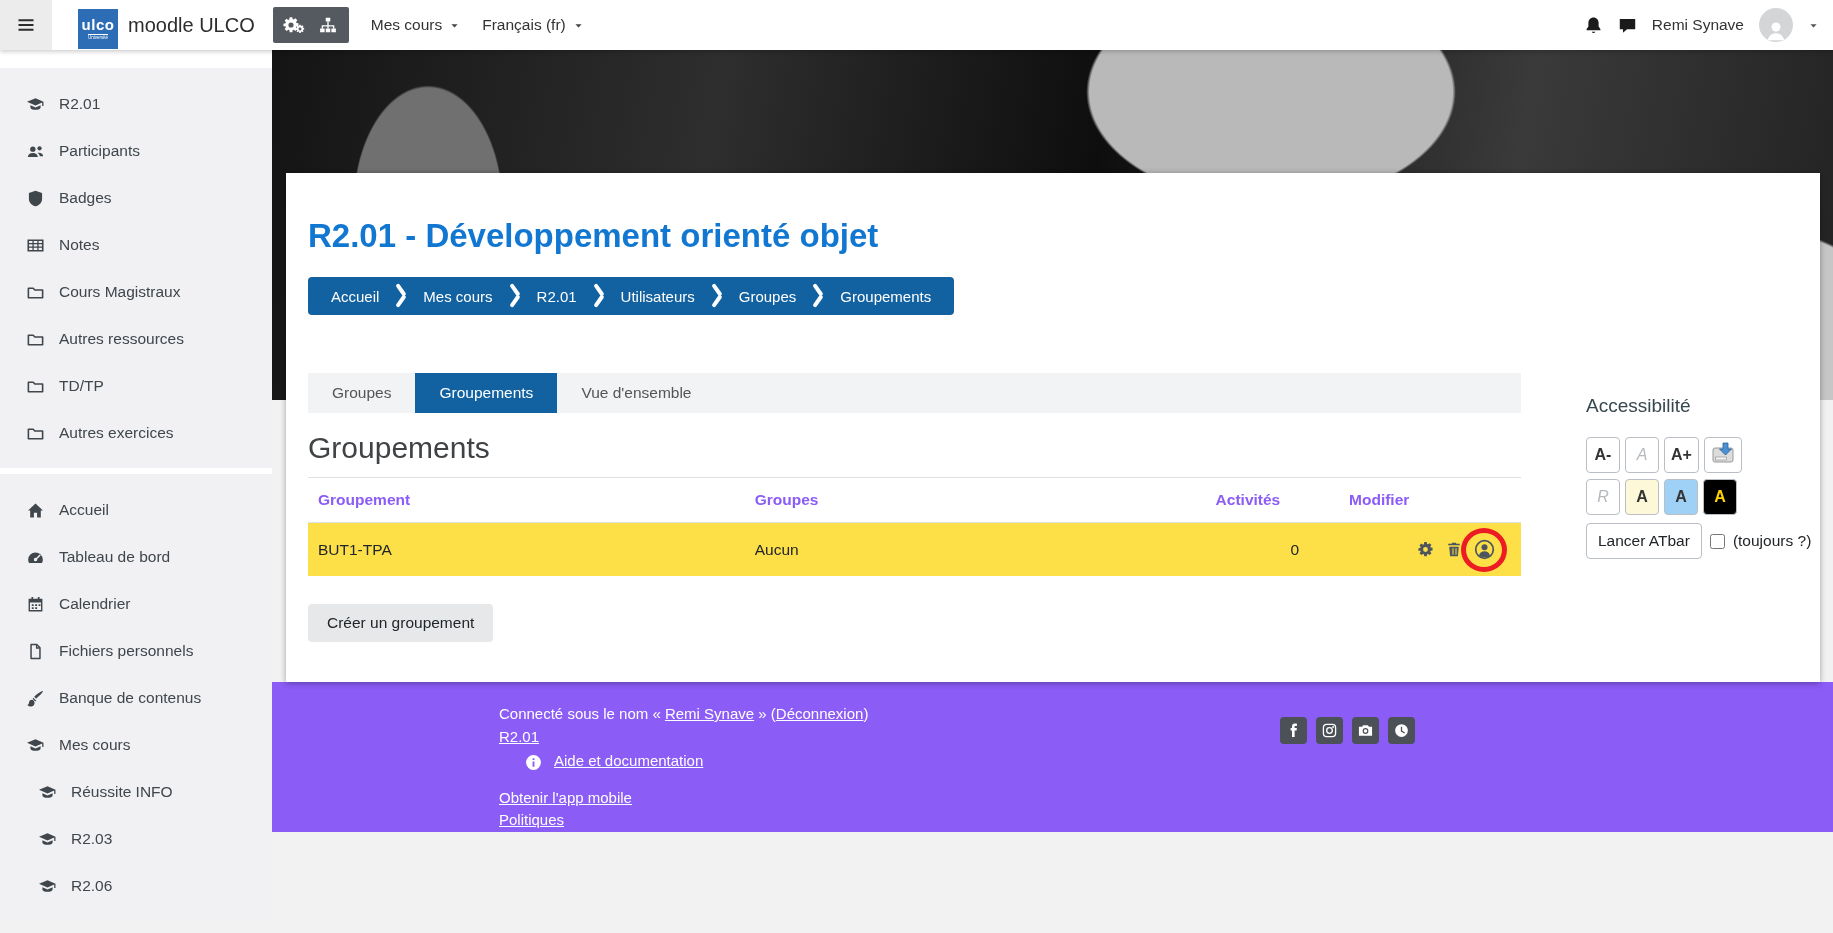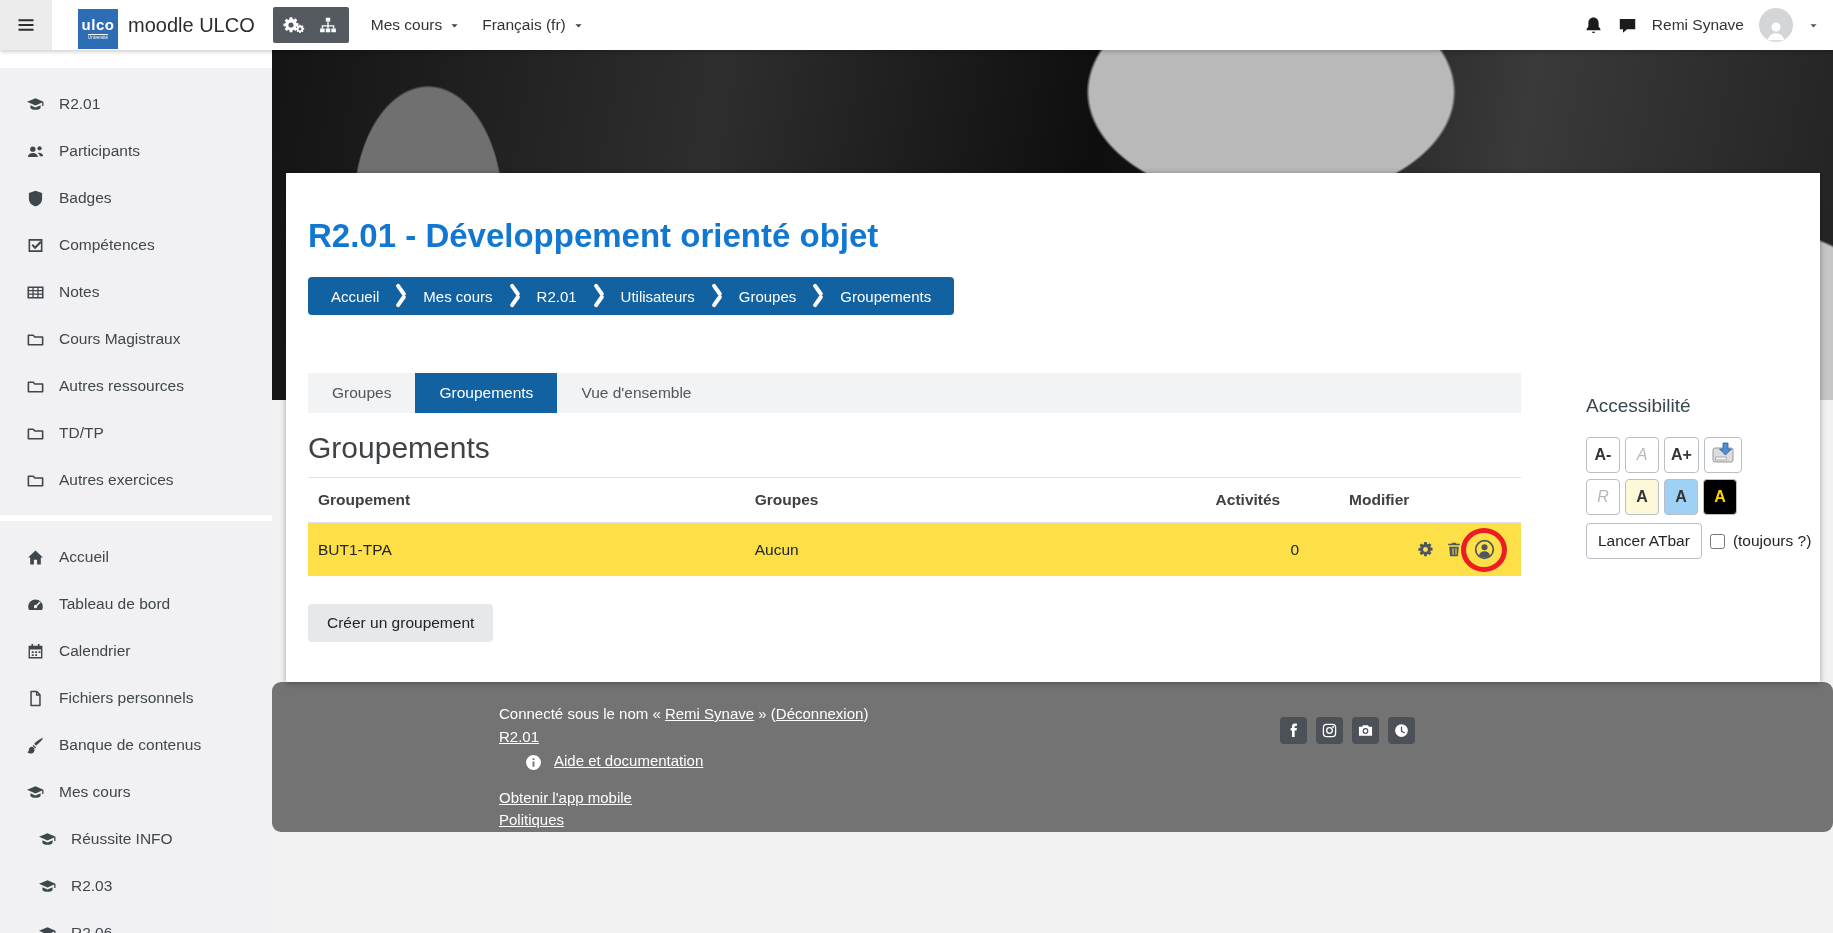--- a/index.html
+++ b/index.html
@@ -63,21 +63,21 @@
   .bc-sep::after  { top:11px; transform:rotate(35deg); }
 
   .tabs { margin-top:58px; width:1213px; display:flex; background:#f1f3f4; }
   .tab { border:none; background:transparent; padding:11px 24px; font-size:15.5px; color:#555;
     cursor:pointer; font-family:inherit; }
   .tab.active { background:#1261a0; color:#fff; }
 
   .section-heading { margin-top:18px; font-size:30px; font-weight:300; color:#3f4346; }
 
   table.groupings { margin-top:12px; width:1213px; border-collapse:collapse; font-size:15.5px; }
-  table.groupings th { text-align:left; font-weight:bold; color:#404040; padding:13px 10px;
+  table.groupings th { text-align:left; font-weight:bold; color:#8b5cf6; padding:13px 10px;
     border-top:1px solid #dee2e6; border-bottom:1px solid #dee2e6; }
   table.groupings td { padding:16px 10px; color:#212529; background:#fde047; }
   .col-g1 { width:36%; } .col-g2 { width:38%; }
   .col-g3 { width:11%; text-align:right; padding-right:40px !important; }
   .col-g4 { width:15%; text-align:right; padding-right:26px !important; }
   .action-icons { display:inline-flex; align-items:center; gap:12px; color:#556; }
   .action-btn { background:none; border:none; color:#4d565e; cursor:pointer; display:inline-flex; }
   .annot-wrap { position:relative; display:inline-flex; }
   .red-circle { position:absolute; left:-13px; top:-11px; width:46px; height:44px;
     border:5px solid #ec1c24; border-radius:50%; pointer-events:none; }
@@ -96,22 +96,22 @@
   .acc-btn.yellow { background:#fcf8d8; }
   .acc-btn.blue { background:#9fd0f5; }
   .acc-btn.black { background:#000; color:#ffd400; }
   .atbar-row { margin-top:8px; display:flex; align-items:center; gap:8px; }
   .atbar-btn { height:36px; background:#fff; border:1px solid #b9bfc4; border-radius:4px; padding:0 11px;
     font-size:15.5px; font-weight:400; color:#212529; cursor:pointer; font-family:inherit; }
   .atbar-row input[type=checkbox] { width:15px; height:15px; cursor:pointer; }
   .atbar-row label { font-size:15.5px; color:#212529; }
 
   
-  .footer { margin-top:auto; position:relative; height:156px; background:#737373; color:#fff;
-    font-size:15px;border-radius:9px; }
+  .footer { margin-top:auto; position:relative; height:156px; background:#8b5cf6; color:#fff;
+    font-size:15px; }
   .footer-inner { padding:21px 0 0 227px; line-height:1.5; }
   .footer a { color:#fff; text-decoration:underline; cursor:pointer; }
   .help-line { display:flex; align-items:center; gap:12px; margin:2px 0 14px 26px; }
   .social { position:absolute; left:1008px; top:35px; display:flex; gap:9px; }
   .social button { width:27px; height:27px; border:none; border-radius:4px; background:#4b5157; color:#fff;
     display:flex; align-items:center; justify-content:center; cursor:pointer; }
 </style>
 </head>
 <body>
 
@@ -287,26 +287,20 @@
         <span>Participants</span>
         </a>
       <a class="side-item">
         <span><svg class="ic si">
               <use href="#i-shield"></use>
             </svg></span>
         <span>Badges</span>
         </a>
       <a class="side-item">
         <span><svg class="ic si">
-              <use href="#i-checksq"></use>
-            </svg></span>
-        <span>Compétences</span>
-        </a>
-      <a class="side-item">
-        <span><svg class="ic si">
               <use href="#i-table"></use>
             </svg></span>
         <span>Notes</span>
         </a>
       <a class="side-item">
         <span><svg class="ic si">
               <use href="#i-folder"></use>
             </svg></span>
         <span>Cours Magistraux</span>
         </a>

